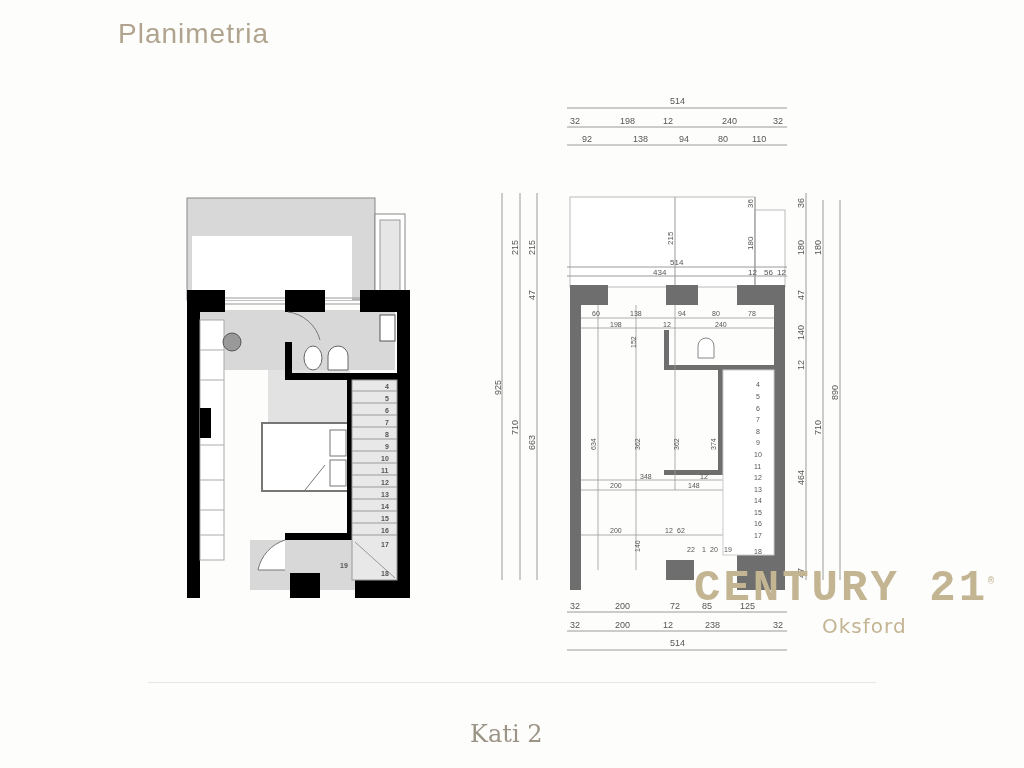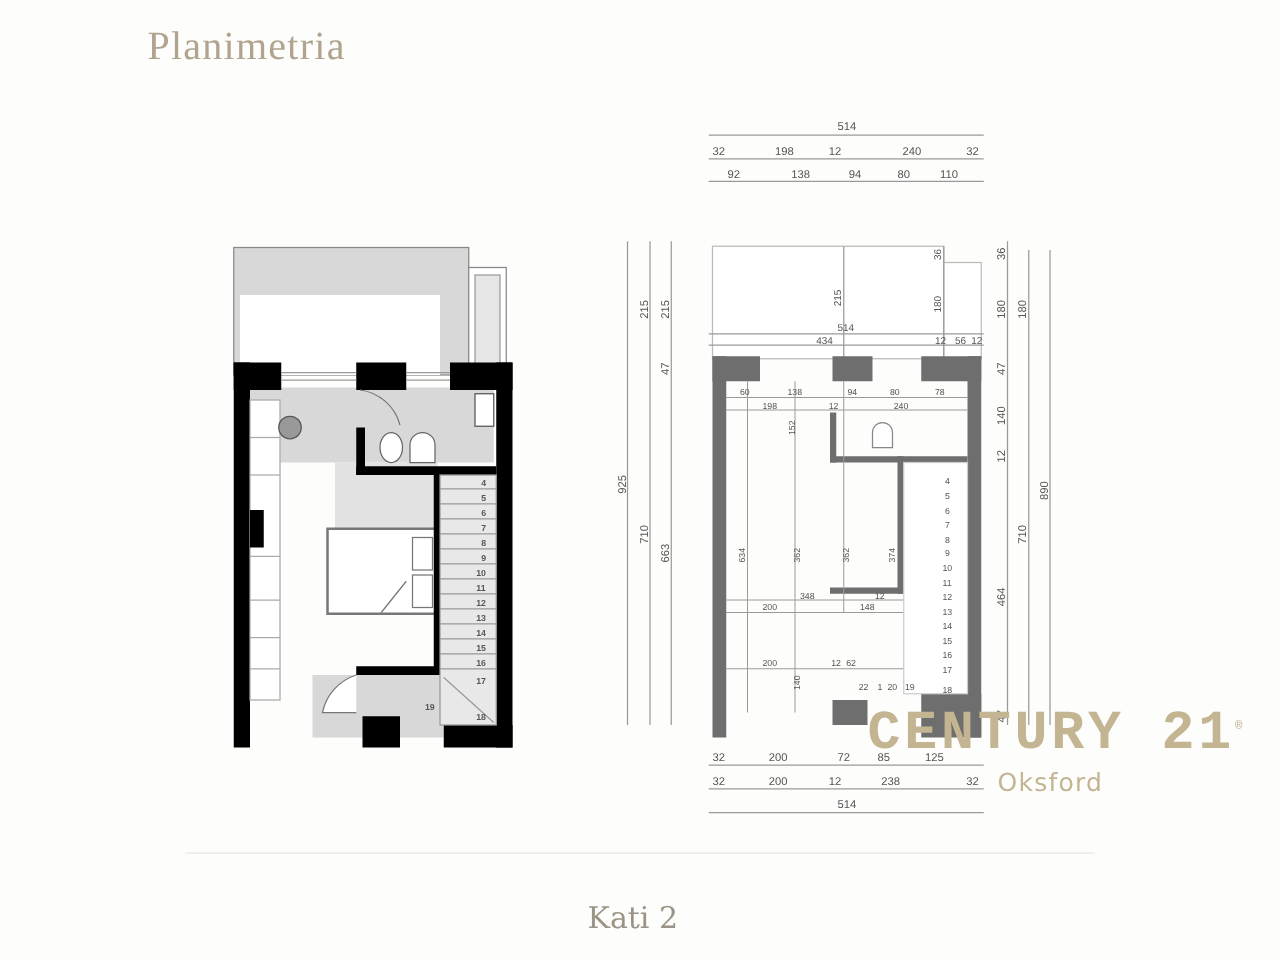--- a/index.html
+++ b/index.html
@@ -1,23 +1,23 @@
 <!DOCTYPE html>
 <html><head>
 <meta charset="utf-8">
 <style>
   html, body { margin:0; padding:0; }
   body { width:1024px; height:768px; background:#fdfdfc; position:relative; overflow:hidden; font-family:"DejaVu Sans", sans-serif; }
-  .title { position:absolute; left:118px; top:18px; font-family:Liberation Serif, serif; font-size:32px; color:#b1a48f; letter-spacing:1px; font-weight:300; }
+  .title { position:absolute; left:118px; top:18px; font-family:Liberation Sans, sans-serif; font-size:28px; color:#b1a48f; letter-spacing:1px; font-weight:300; }
   .floor-label { position:absolute; left:470px; top:720px; font-family:"DejaVu Serif", serif; font-size:24px; color:#9b9385; }
   .divider { position:absolute; left:148px; top:682px; width:728px; height:1px; background:#e6e6e6; }
   .logo { position:absolute; left:694px; top:558px; color:#c3b492; }
   .logo .brand { font-family:Liberation Mono, monospace; font-size:44px; font-weight:bold; letter-spacing:3px; line-height:48px; }
   .logo .brand sup { font-size:10px; font-weight:normal; }
-  .logo .office { position:absolute; left:104px; top:56px; font-size:20px; letter-spacing:1px; color:#c3b492; }
+  .logo .office { position:absolute; left:128px; top:56px; font-size:20px; letter-spacing:1px; color:#c3b492; }
   svg text { font-family:"Liberation Sans", sans-serif; fill:#555; }
 </style>
 </head>
 <body>
 
 <div class="title">Planimetria</div>
 
 <svg style="position:absolute;left:180px;top:190px;" width="235" height="415" viewBox="0 0 235 415">
 
   <rect x="7" y="8" width="188" height="102" fill="#d8d8d8" stroke="#888" stroke-width="1"></rect>

